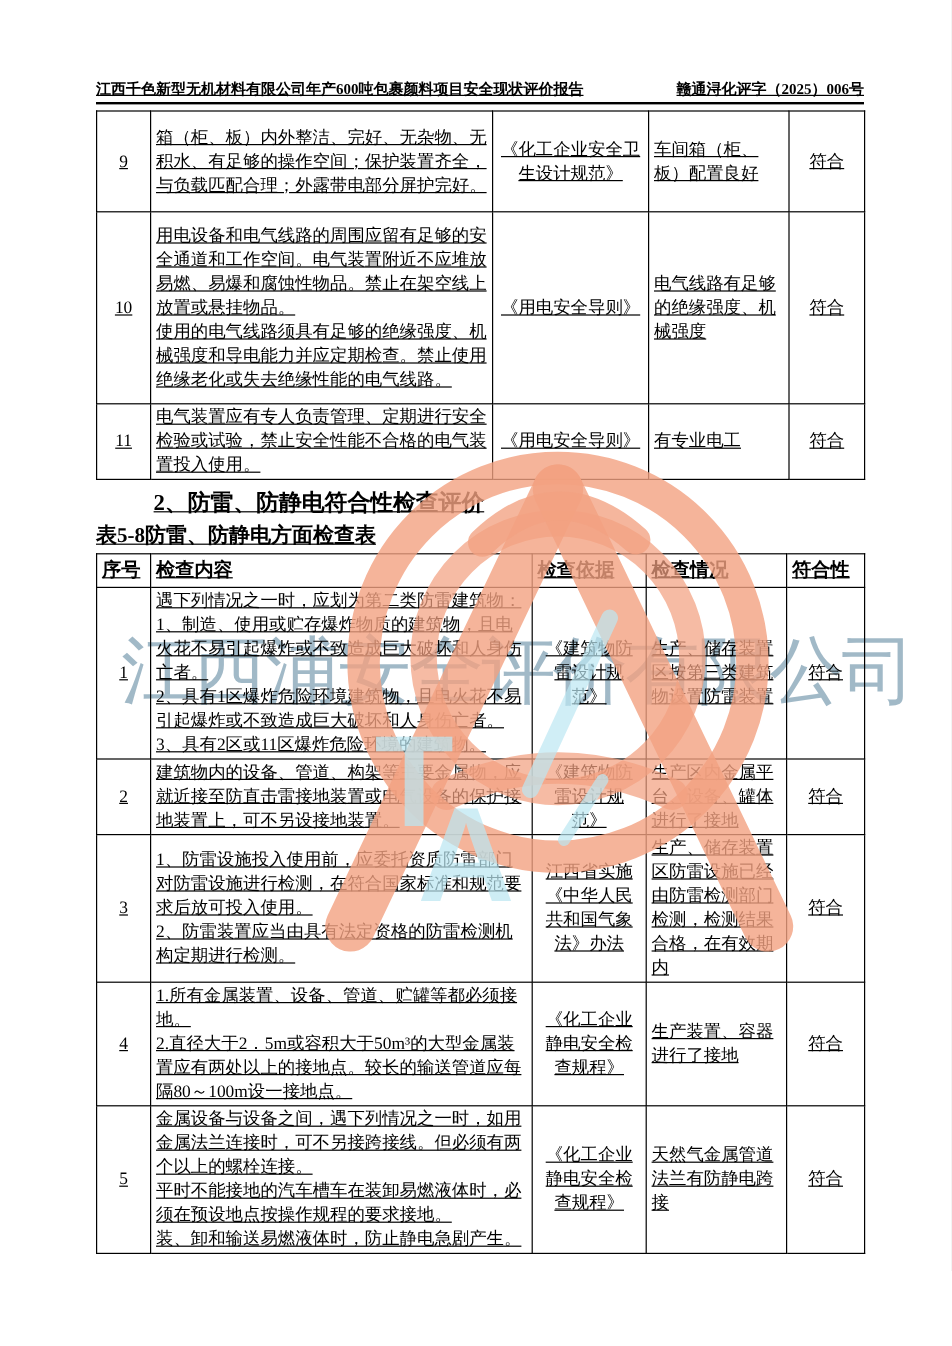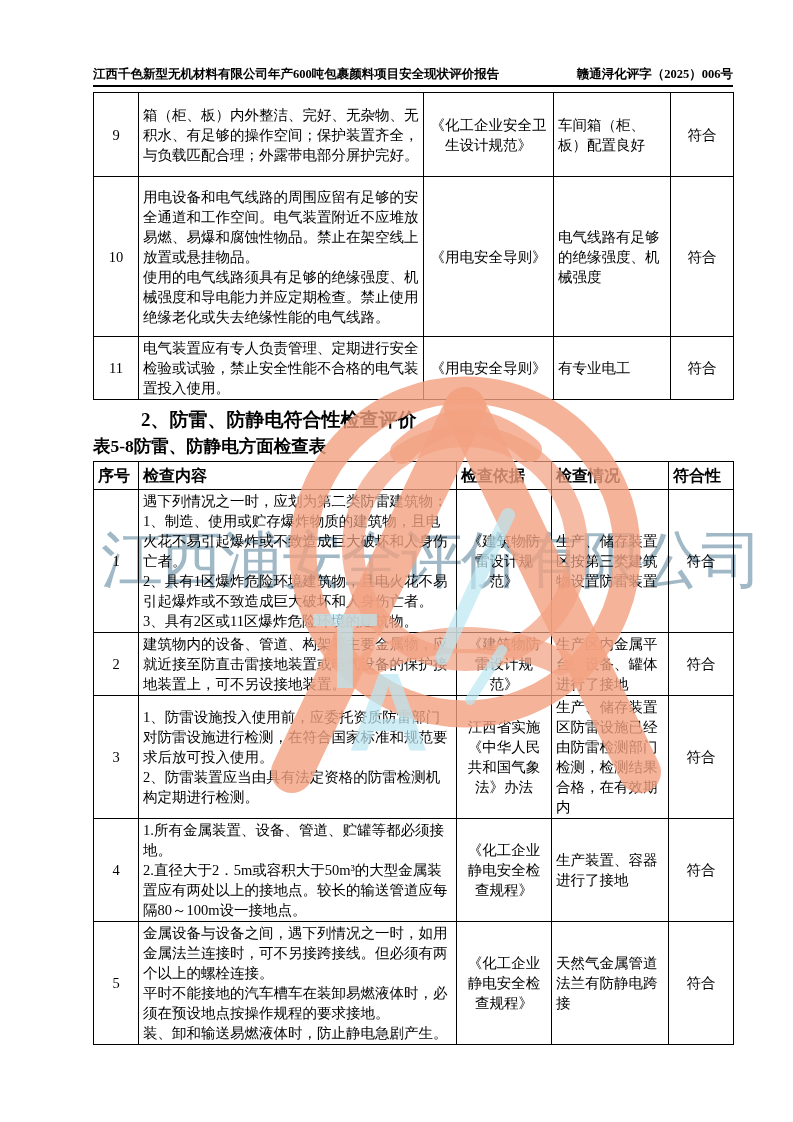--- a/index.html
+++ b/index.html
@@ -6,21 +6,21 @@
   .page{
     position:relative;
     width:793px;height:1122px;
     background:#fff;
     margin:0 auto;
     font-family:"Liberation Serif", serif;
     color:#000;
     overflow:hidden;
   }
   .content{
-    position:absolute;left:93px;top:66px;width:640px;z-index:2;
+    position:absolute;left:80px;top:66px;width:640px;z-index:2;text-decoration:underline;
   }
   
   .doc-header{
     display:flex;justify-content:space-between;align-items:flex-end;
     border-bottom:2px solid #000;
     padding-bottom:3px;
     font-weight:bold;font-size:12.5px;line-height:16px;
     white-space:nowrap;
   }
   

